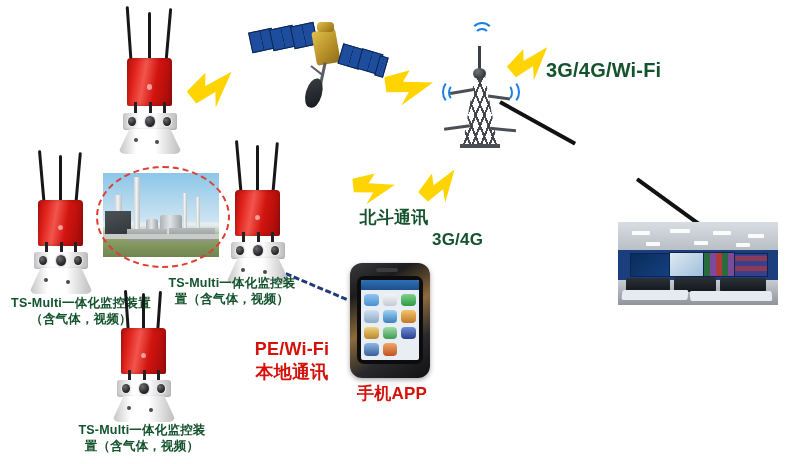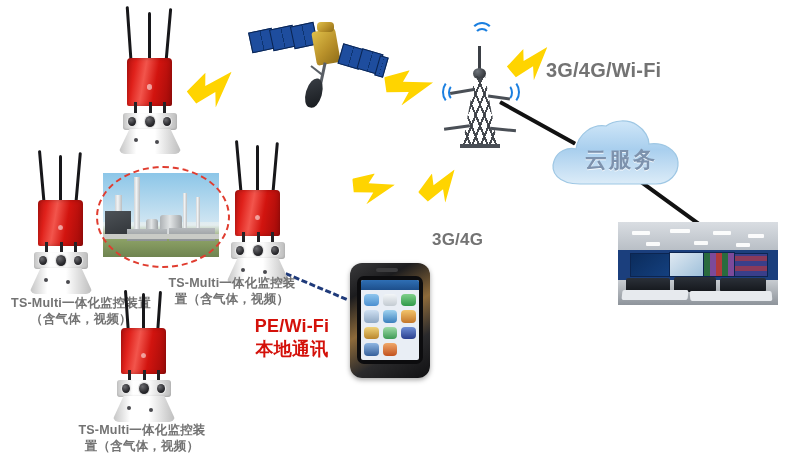--- a/index.html
+++ b/index.html
@@ -14,21 +14,21 @@
     position: relative;
     width: 797px;
     height: 464px;
     background: #ffffff;
     overflow: hidden;
   }
 
   
   .lbl {
     position: absolute;
-    color: #737373;
+    color: #14532d;
     font-weight: bold;
     line-height: 1.28;
     white-space: pre-line;
     text-align: center;
     letter-spacing: .2px;
   }
   .lbl.red-dark { color: #d4110a; }
 
   
   .device { position: absolute; }
@@ -349,33 +349,20 @@
                   repeating-linear-gradient(68deg, rgba(60,64,70,.95) 0 2px, transparent 2px 8px),
                   repeating-linear-gradient(-68deg, rgba(60,64,70,.95) 0 2px, transparent 2px 8px);
                 clip-path: polygon(36% 0%, 64% 0%, 100% 100%, 0% 100%);"></div>
     <div class="tower-x" style="left:18px; top:72px; width:24px; height:3px; transform:rotate(-10deg);"></div>
     <div class="tower-x" style="left:56px; top:78px; width:22px; height:3px; transform:rotate(8deg);"></div>
     <div class="tower-x" style="left:12px; top:108px; width:26px; height:3px; transform:rotate(-8deg);"></div>
     <div class="tower-x" style="left:58px; top:110px; width:26px; height:3px; transform:rotate(6deg);"></div>
     <div class="tower-x" style="left:28px; top:126px; width:40px; height:4px;"></div>
   </div>
 
-  <div class="cloud-wrap" style="left:546px; top:118px; width:150px; height:72px;">
-    <svg viewBox="0 0 150 72" width="150" height="72">
-      <defs>
-        <linearGradient id="cg" x1="0" y1="0" x2="0" y2="1">
-          <stop offset="0%" stop-color="#cfe6f8"></stop>
-          <stop offset="45%" stop-color="#a9cfee"></stop>
-          <stop offset="100%" stop-color="#dcecf8"></stop>
-        </linearGradient>
-      </defs>
-      <path d="M34 66 C12 66 4 54 8 43 C11 33 22 29 30 31 C32 16 46 6 60 8 C68 2 82 1 91 7 C99 12 103 20 103 26 C118 24 131 32 132 44 C133 56 123 66 110 66 Z" fill="url(#cg)" stroke="#9ec7e4" stroke-width="1.2"></path>
-    </svg>
-    <div class="cloud-txt">云服务</div>
-  </div>
 
   <div class="photo ctrlroom" style="left:618px; top:222px; width:160px; height:83px;">
     <div class="cr-ceil"></div>
     <div class="cr-light" style="left:14px; top:9px; width:18px;"></div>
     <div class="cr-light" style="left:52px; top:7px; width:20px;"></div>
     <div class="cr-light" style="left:95px; top:9px; width:18px;"></div>
     <div class="cr-light" style="left:130px; top:12px; width:16px;"></div>
     <div class="cr-light" style="left:28px; top:20px; width:14px;"></div>
     <div class="cr-light" style="left:76px; top:19px; width:14px;"></div>
     <div class="cr-light" style="left:118px; top:21px; width:14px;"></div>
@@ -406,29 +393,31 @@
         <div class="ts-app" style="background:linear-gradient(#f2c46a,#c4762a);"></div>
         <div class="ts-app" style="background:linear-gradient(#f0d27a,#b9862d);"></div>
         <div class="ts-app" style="background:linear-gradient(#9fdca8,#3f9a55);"></div>
         <div class="ts-app" style="background:linear-gradient(#6f8fd6,#2a3f8f);"></div>
         <div class="ts-app" style="background:linear-gradient(#8fb6e2,#355f9a);"></div>
         <div class="ts-app" style="background:linear-gradient(#f0a86a,#c2521f);"></div>
         <div class="ts-app" style="background:transparent;"></div>
       </div>
     </div>
   </div>
+  <div class="lbl red-dark" style="left:352px; top:383px; width:80px; font-size:17px;">手机APP</div>
 
   <div class="bolt" style="left:187px; top:72px; width:48px; height:36px; transform:rotate(-12deg);"></div>
 
   <div class="bolt" style="left:382px; top:70px; width:48px; height:36px; transform:rotate(18deg);"></div>
 
   <div class="bolt" style="left:507px; top:48px; width:44px; height:33px; transform:rotate(-14deg);"></div>
   <div class="lbl" style="left:546px; top:58px; width:160px; font-size:20px; text-align:left;">3G/4G/Wi-Fi</div>
 
   <div class="bolt" style="left:350px; top:173px; width:42px; height:32px; transform:rotate(20deg);"></div>
+  <div class="lbl" style="left:339px; top:207px; width:110px; font-size:17px;">北斗通讯</div>
 
   <div class="bolt" style="left:418px; top:172px; width:42px; height:32px; transform:rotate(-20deg);"></div>
   <div class="lbl" style="left:432px; top:193px; width:80px; font-size:17px; text-align:left;margin-top:36px;">3G/4G</div>
 
-  <div class="lbl red-dark" style="left:232px; top:315px; width:120px; font-size:18px; line-height:1.25;">PE/Wi-Fi
+  <div class="lbl red-dark" style="left:232px; top:338px; width:120px; font-size:18px; line-height:1.25;">PE/Wi-Fi
 本地通讯</div>
 
 </div>
 
 </body></html>

